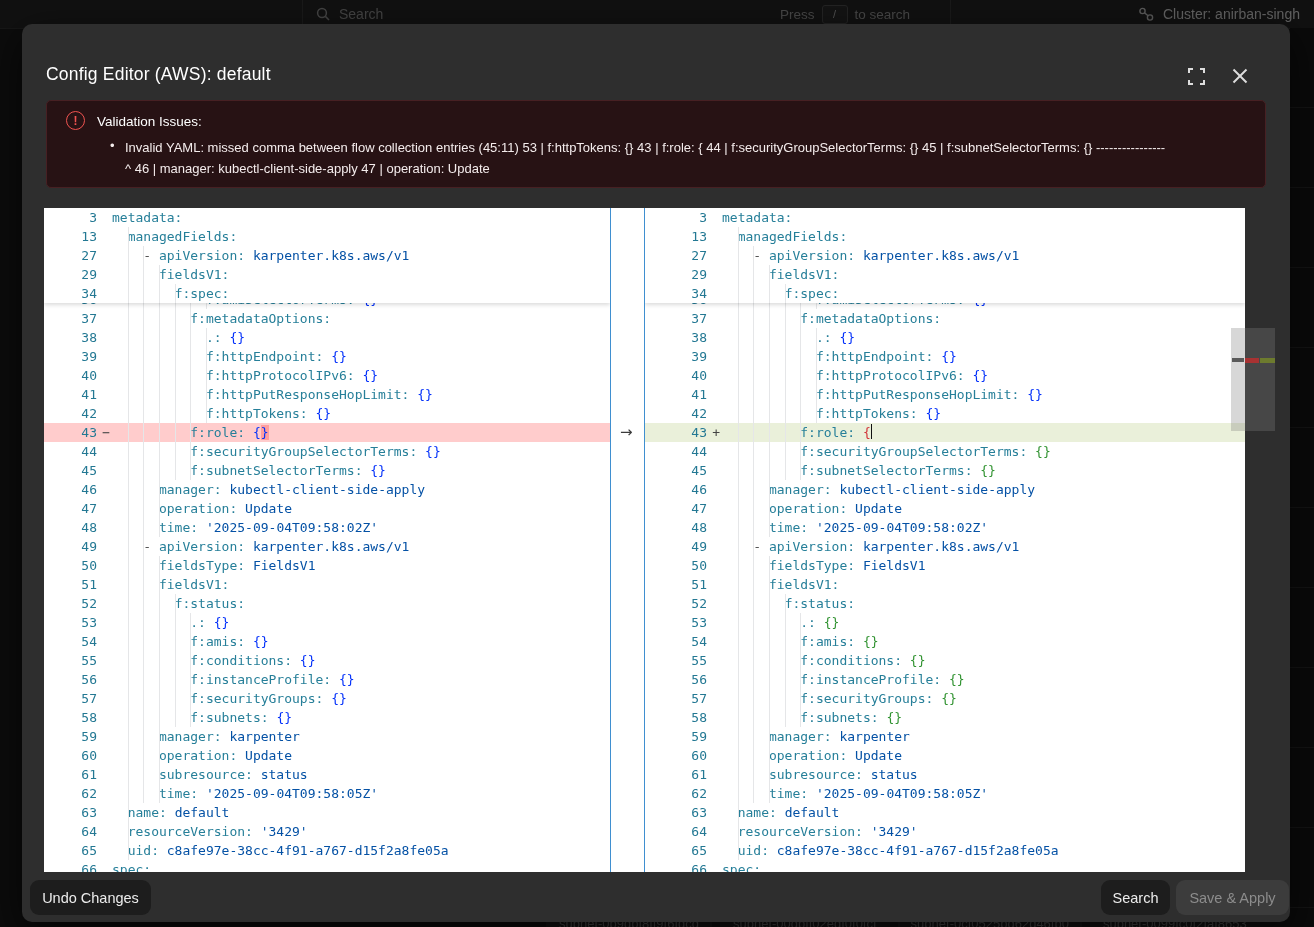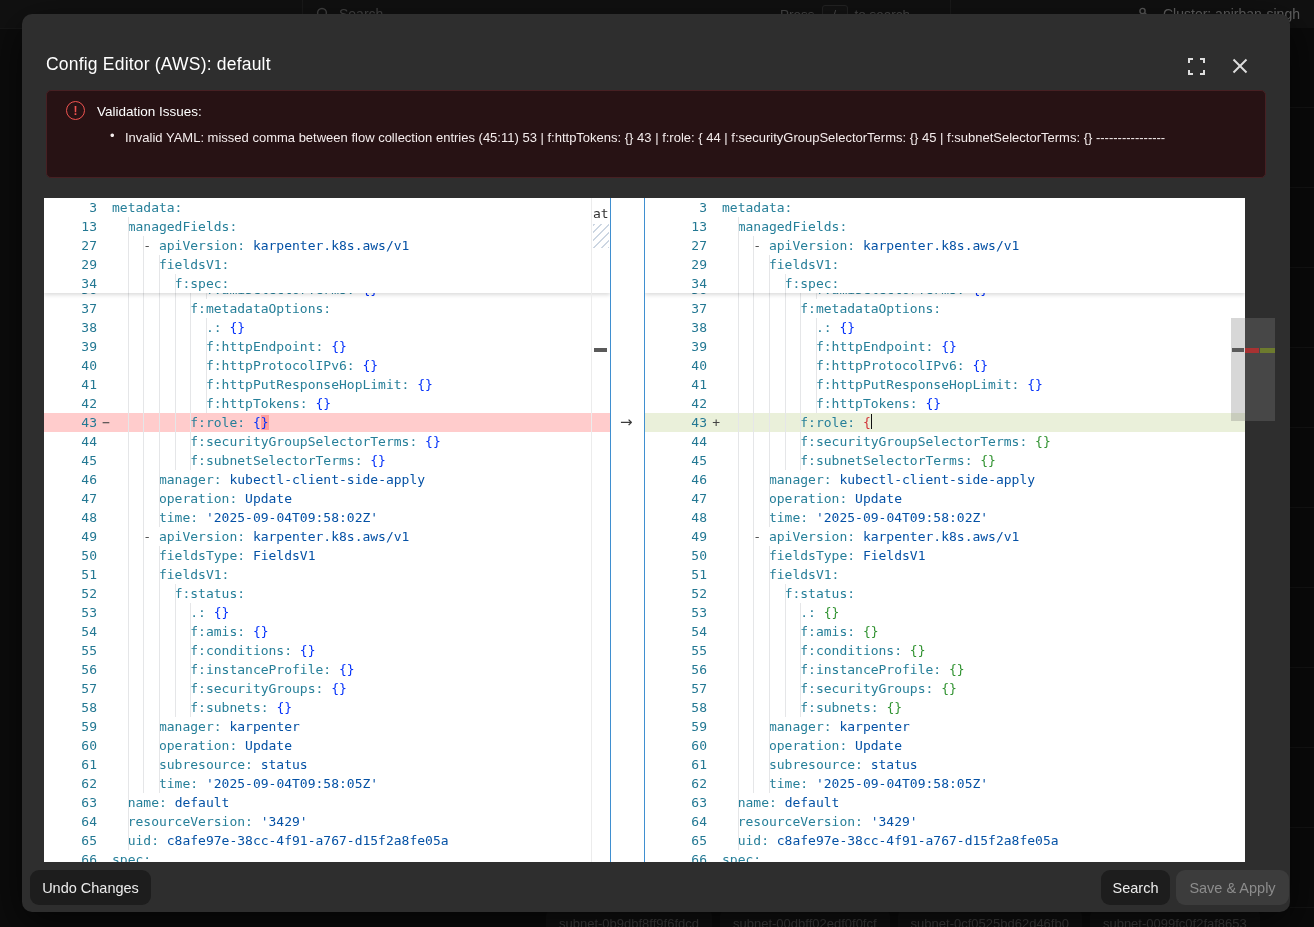--- a/index.html
+++ b/index.html
@@ -14,21 +14,21 @@
   .keycap{display:inline-flex;align-items:center;justify-content:center;min-width:16px;height:17px;
           border:1px solid #4c4c4c;border-radius:3px;padding:0 4px;font-size:11px;color:#aaa;background:#2a2a2a;}
   .cluster-wrap{position:absolute;left:1138px;top:0;height:28px;display:flex;align-items:center;gap:8px;color:#cfcfcf;font-size:14px;white-space:nowrap;}
   .right-col{position:absolute;right:0;top:28px;width:24px;height:899px;
              background:repeating-linear-gradient(to bottom,#161616 0 79px,#2a2a2a 79px 80px);}
   .chips{position:absolute;left:546px;top:910px;display:flex;gap:8px;}
   .chip{height:34px;background:#262626;border-radius:6px;color:#8d8d8d;font-size:13px;
         display:flex;align-items:flex-start;padding:6px 13px 0 13px;white-space:nowrap;}
   .backdrop{position:absolute;inset:0;background:rgba(0,0,0,0.52);}
   
-  .modal{position:absolute;left:22px;top:14px;width:1268px;height:898px;background:#2e2e2e;
+  .modal{position:absolute;left:22px;top:24px;width:1268px;height:898px;background:#2e2e2e;
          border-radius:10px;box-shadow:0 12px 40px rgba(0,0,0,0.65);}
   .modal-title{position:absolute;left:24px;top:40px;font-size:17.5px;font-weight:500;color:#fff;letter-spacing:.2px;}
   .titlebar-icons{position:absolute;right:40px;top:42px;display:flex;gap:24px;align-items:center;}
   .icon-btn{width:20px;height:20px;display:flex;align-items:center;justify-content:center;cursor:pointer;}
   
   .banner{position:absolute;left:24px;top:76px;width:1220px;height:88px;background:#271214;
           border:1px solid #472023;border-radius:5px;box-sizing:border-box;color:#f4ecec;}
   .banner-head{position:absolute;left:50px;top:13px;font-size:13.5px;color:#fff;}
   .err-icon{position:absolute;left:19px;top:10px;width:17px;height:17px;border:1.6px solid #ef5350;border-radius:50%;
             color:#ef5350;font-size:12px;font-weight:bold;display:flex;align-items:center;justify-content:center;}
@@ -144,20 +144,21 @@
           </svg>
       </div>
     </div>
 
     <div class="banner">
       <div class="err-icon">!</div>
       <div class="banner-head">Validation Issues:</div>
       <div class="banner-bullet">•</div>
       <div class="banner-lines">
         <div>Invalid YAML: missed comma between flow collection entries (45:11) 53 | f:httpTokens: {} 43 | f:role: { 44 | f:securityGroupSelectorTerms: {} 45 | f:subnetSelectorTerms: {} ----------------</div>
+        <div>^ 46 | manager: kubectl-client-side-apply 47 | operation: Update</div>
       </div>
     </div>
 
     <div class="editor">
       <div class="pane pane-left" id="pane-left">
         <div class="rows">
             <div class="row" style="top: 0px; position: absolute;"><span class="gut"><span class="num">36</span></span><span class="code"><span class="guide" style="left: calc(2ch);"></span><span class="guide" style="left: calc(4ch);"></span><span class="guide" style="left: calc(6ch);"></span><span class="guide" style="left: calc(8ch);"></span><span class="guide" style="left: calc(10ch);"></span><span class="guide" style="left: calc(12ch);"></span><span>            </span><span class="tk">f:amiSelectorTerms: </span><span class="tb">{}</span></span></div>
             <div class="row" style="top: 19px; position: absolute;"><span class="gut"><span class="num">37</span></span><span class="code"><span class="guide" style="left: calc(2ch);"></span><span class="guide" style="left: calc(4ch);"></span><span class="guide" style="left: calc(6ch);"></span><span class="guide" style="left: calc(8ch);"></span><span class="guide" style="left: calc(10ch);"></span><span>          </span><span class="tk">f:metadataOptions:</span></span></div>
             <div class="row" style="top: 38px; position: absolute;"><span class="gut"><span class="num">38</span></span><span class="code"><span class="guide" style="left: calc(2ch);"></span><span class="guide" style="left: calc(4ch);"></span><span class="guide" style="left: calc(6ch);"></span><span class="guide" style="left: calc(8ch);"></span><span class="guide" style="left: calc(10ch);"></span><span class="guide" style="left: calc(12ch);"></span><span>            </span><span class="tk">.: </span><span class="tb">{}</span></span></div>
             <div class="row" style="top: 57px; position: absolute;"><span class="gut"><span class="num">39</span></span><span class="code"><span class="guide" style="left: calc(2ch);"></span><span class="guide" style="left: calc(4ch);"></span><span class="guide" style="left: calc(6ch);"></span><span class="guide" style="left: calc(8ch);"></span><span class="guide" style="left: calc(10ch);"></span><span class="guide" style="left: calc(12ch);"></span><span>            </span><span class="tk">f:httpEndpoint: </span><span class="tb">{}</span></span></div>
@@ -189,25 +190,20 @@
             <div class="row" style="top: 551px; position: absolute;"><span class="gut"><span class="num">65</span></span><span class="code"><span class="guide" style="left: calc(2ch);"></span><span>  </span><span class="tk">uid: </span><span class="tv">c8afe97e-38cc-4f91-a767-d15f2a8fe05a</span></span></div>
             <div class="row" style="top: 570px; position: absolute;"><span class="gut"><span class="num">66</span></span><span class="code"><span></span><span class="tk">spec:</span></span></div>
           </div>
         <div class="sticky">
             <div class="row" style="top: 0px; position: absolute;"><span class="gut"><span class="num">3</span></span><span class="code"><span></span><span class="tk">metadata:</span></span></div>
             <div class="row" style="top: 19px; position: absolute;"><span class="gut"><span class="num">13</span></span><span class="code"><span class="guide" style="left: calc(2ch);"></span><span>  </span><span class="tk">managedFields:</span></span></div>
             <div class="row" style="top: 38px; position: absolute;"><span class="gut"><span class="num">27</span></span><span class="code"><span class="guide" style="left: calc(2ch);"></span><span class="guide" style="left: calc(4ch);"></span><span>    </span><span class="td">- </span><span class="tk">apiVersion: </span><span class="tv">karpenter.k8s.aws/v1</span></span></div>
             <div class="row" style="top: 57px; position: absolute;"><span class="gut"><span class="num">29</span></span><span class="code"><span class="guide" style="left: calc(2ch);"></span><span class="guide" style="left: calc(4ch);"></span><span class="guide" style="left: calc(6ch);"></span><span>      </span><span class="tk">fieldsV1:</span></span></div>
             <div class="row" style="top: 76px; position: absolute;"><span class="gut"><span class="num">34</span></span><span class="code"><span class="guide" style="left: calc(2ch);"></span><span class="guide" style="left: calc(4ch);"></span><span class="guide" style="left: calc(6ch);"></span><span class="guide" style="left: calc(8ch);"></span><span>        </span><span class="tk">f:spec:</span></span></div>
           </div>
-        <div class="mini-strip">
-          <div class="mini-at">at</div>
-          <div class="mini-hatch"></div>
-          <div class="sb-dash" style="left:2px;width:13px"></div>
-        </div>
       </div>
 
       <div class="gutter-mid">
         <span class="revert-arrow">→</span>
       </div>
 
       <div class="pane pane-right" id="pane-right">
         <div class="rows">
             <div class="row" style="top: 0px; position: absolute;"><span class="gut"><span class="num">36</span></span><span class="code"><span class="guide" style="left: calc(2ch);"></span><span class="guide" style="left: calc(4ch);"></span><span class="guide" style="left: calc(6ch);"></span><span class="guide" style="left: calc(8ch);"></span><span class="guide" style="left: calc(10ch);"></span><span class="guide" style="left: calc(12ch);"></span><span>            </span><span class="tk">f:amiSelectorTerms: </span><span class="tb">{}</span></span></div>
             <div class="row" style="top: 19px; position: absolute;"><span class="gut"><span class="num">37</span></span><span class="code"><span class="guide" style="left: calc(2ch);"></span><span class="guide" style="left: calc(4ch);"></span><span class="guide" style="left: calc(6ch);"></span><span class="guide" style="left: calc(8ch);"></span><span class="guide" style="left: calc(10ch);"></span><span>          </span><span class="tk">f:metadataOptions:</span></span></div>

